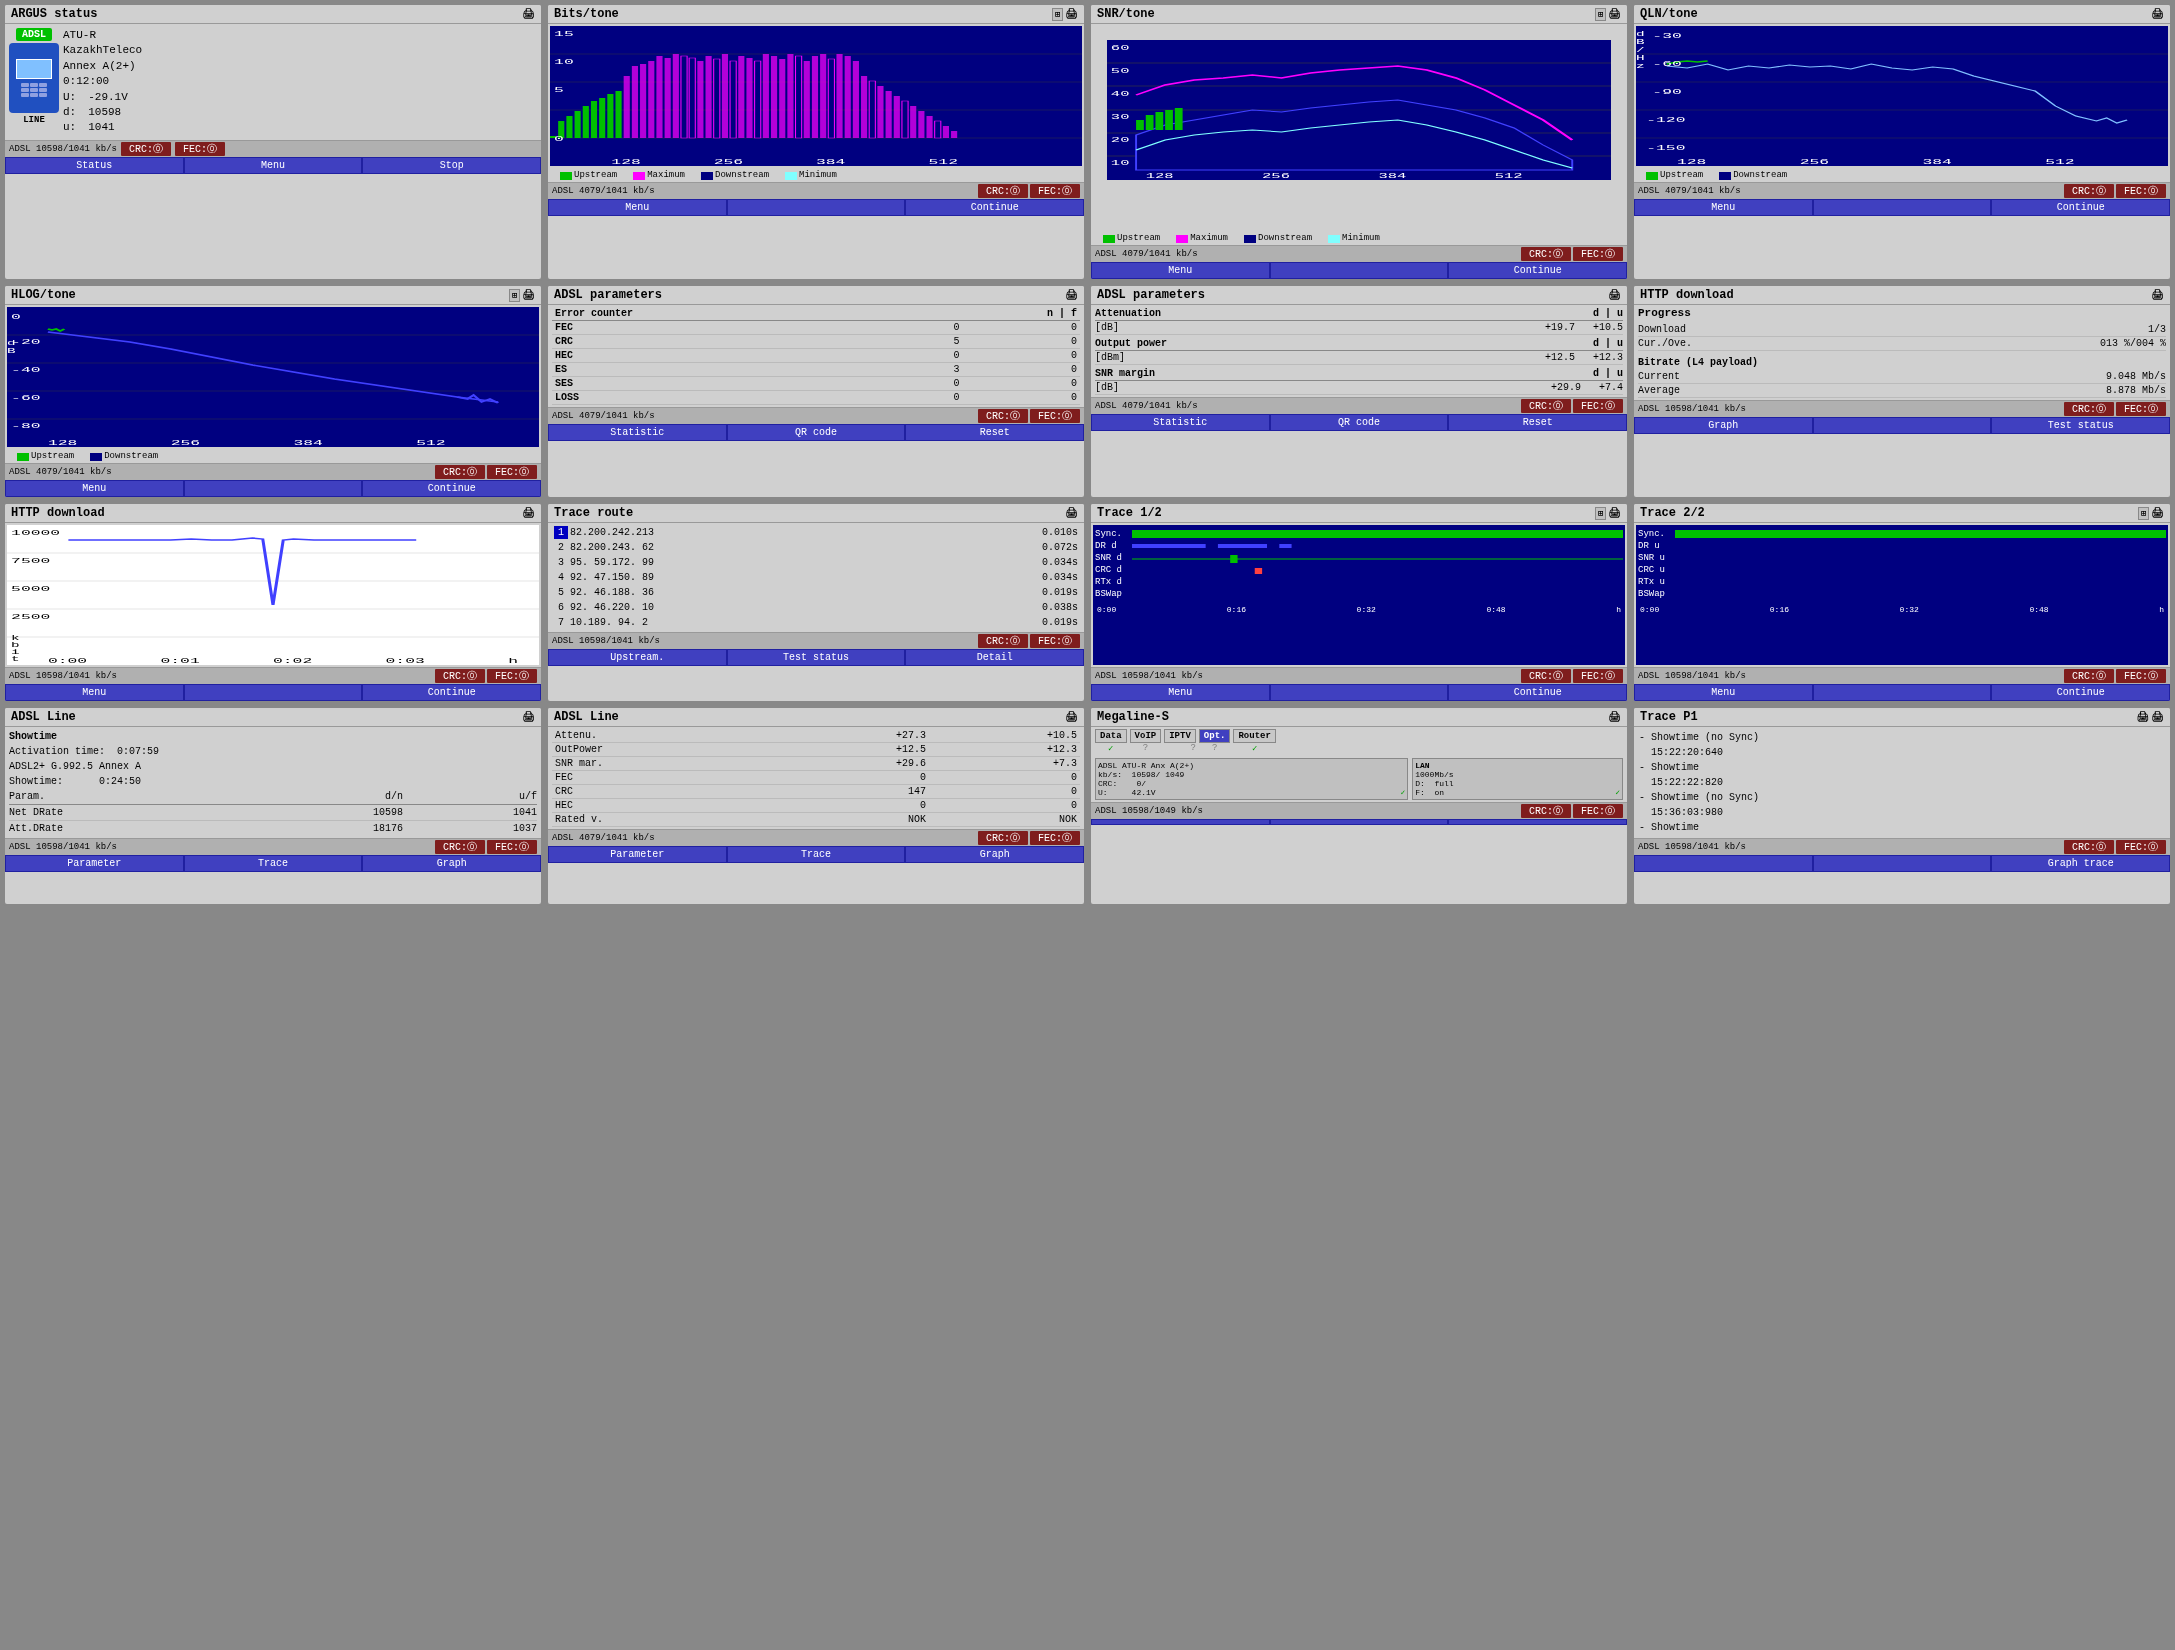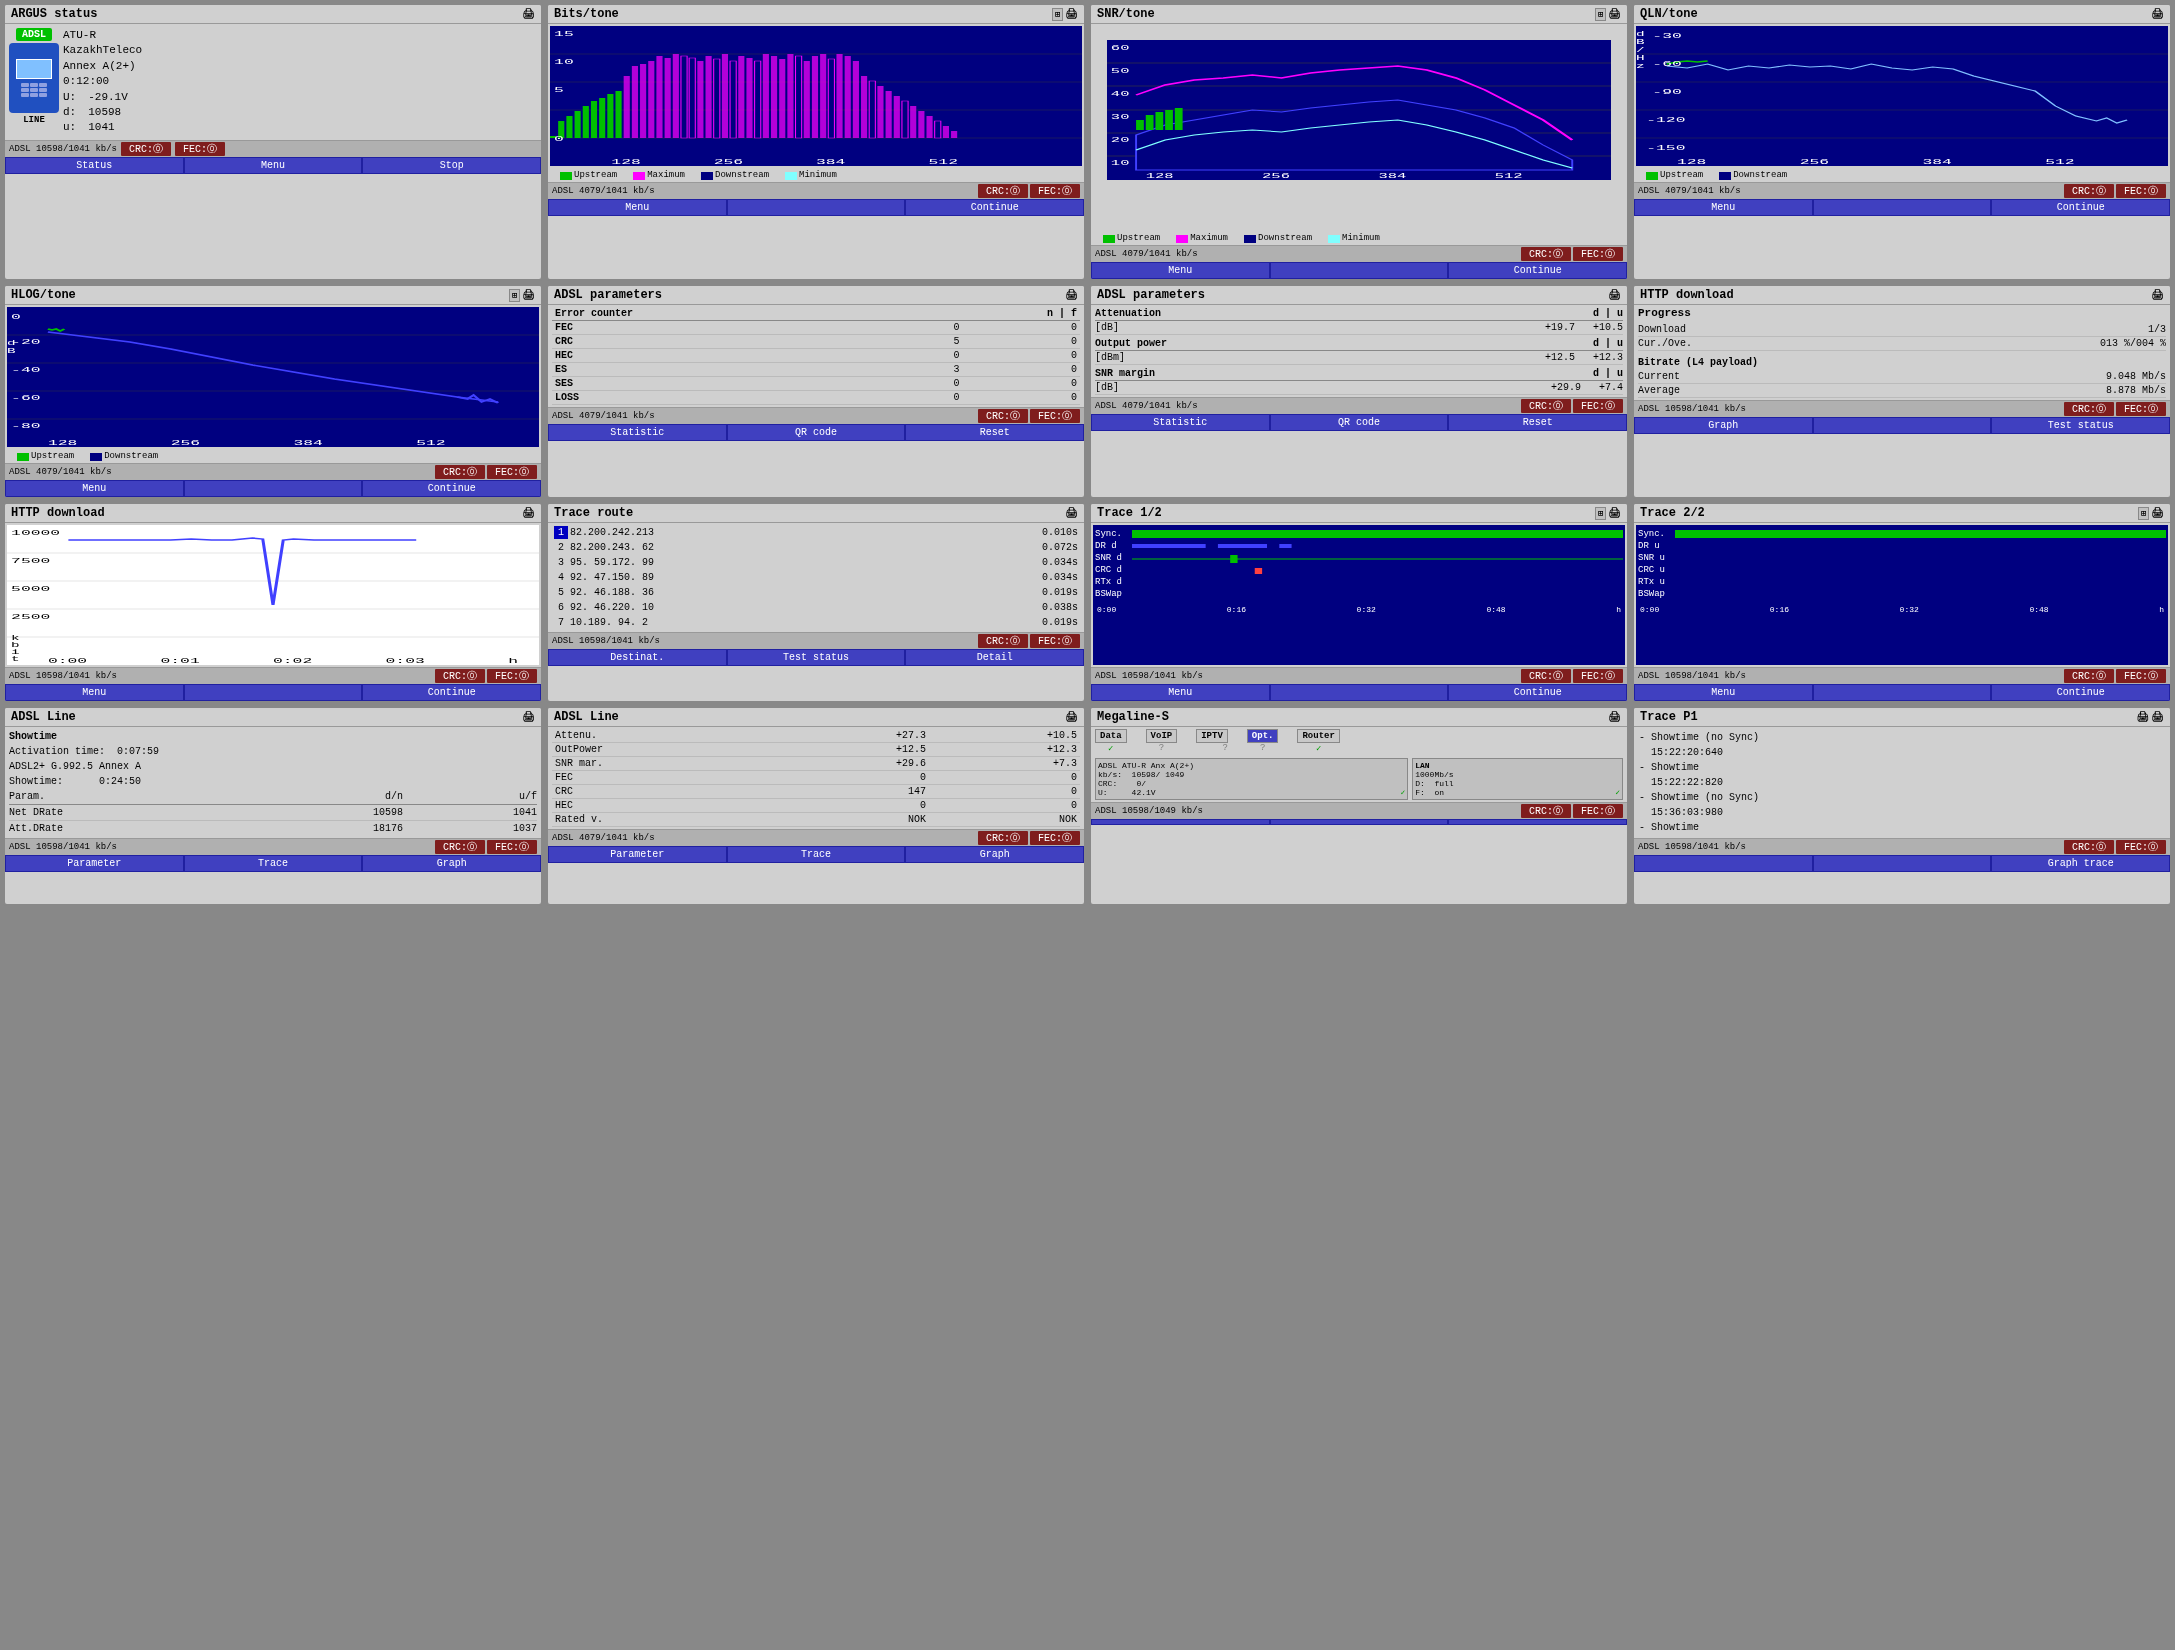--- a/index.html
+++ b/index.html
@@ -812,21 +812,21 @@
       </div>
     </div>
     <div class="panel-status">
       <span>ADSL  10598/1041 kb/s</span>
       <div style="display:flex;gap:2px;">
         <span class="mini-icon">CRC:⓪</span>
         <span class="mini-icon">FEC:⓪</span>
       </div>
     </div>
     <div class="panel-buttons">
-      <div class="panel-btn">Destinat.</div>
+      <div class="panel-btn">Upstream.</div>
       <div class="panel-btn">Test status</div>
       <div class="panel-btn">Detail</div>
     </div>
   </div>
 
   <div class="panel">
     <div class="panel-title">
       <span>Trace 1/2</span>
       <div style="display:flex;gap:2px;">
         <span class="expand-icon">⊞</span>
@@ -1061,21 +1061,21 @@
     </div>
   </div>
 
   <div class="panel">
     <div class="panel-title">
       <span>Megaline-S</span>
       <span class="printer-icon">🖨</span>
     </div>
     <div class="panel-content-inner">
 
-      <div style="display:flex;gap:19px;margin-bottom:4px;align-items:flex-start;">
+      <div style="display:flex;gap:3px;margin-bottom:4px;align-items:flex-start;">
 
         <div style="display:flex;flex-direction:column;align-items:center;font-size:9px;">
           <div style="border:1px solid #888;padding:1px 4px;font-size:9px;font-weight:bold;background:#c8c8c8;">Data</div>
           <span style="color:#00a000;font-weight:bold;">✓</span>
         </div>
 
         <div style="display:flex;flex-direction:column;align-items:center;font-size:9px;">
           <div style="border:1px solid #888;padding:1px 4px;font-size:9px;font-weight:bold;background:#c8c8c8;">VoIP</div>
           <span style="color:#808080;">?</span>
         </div>

